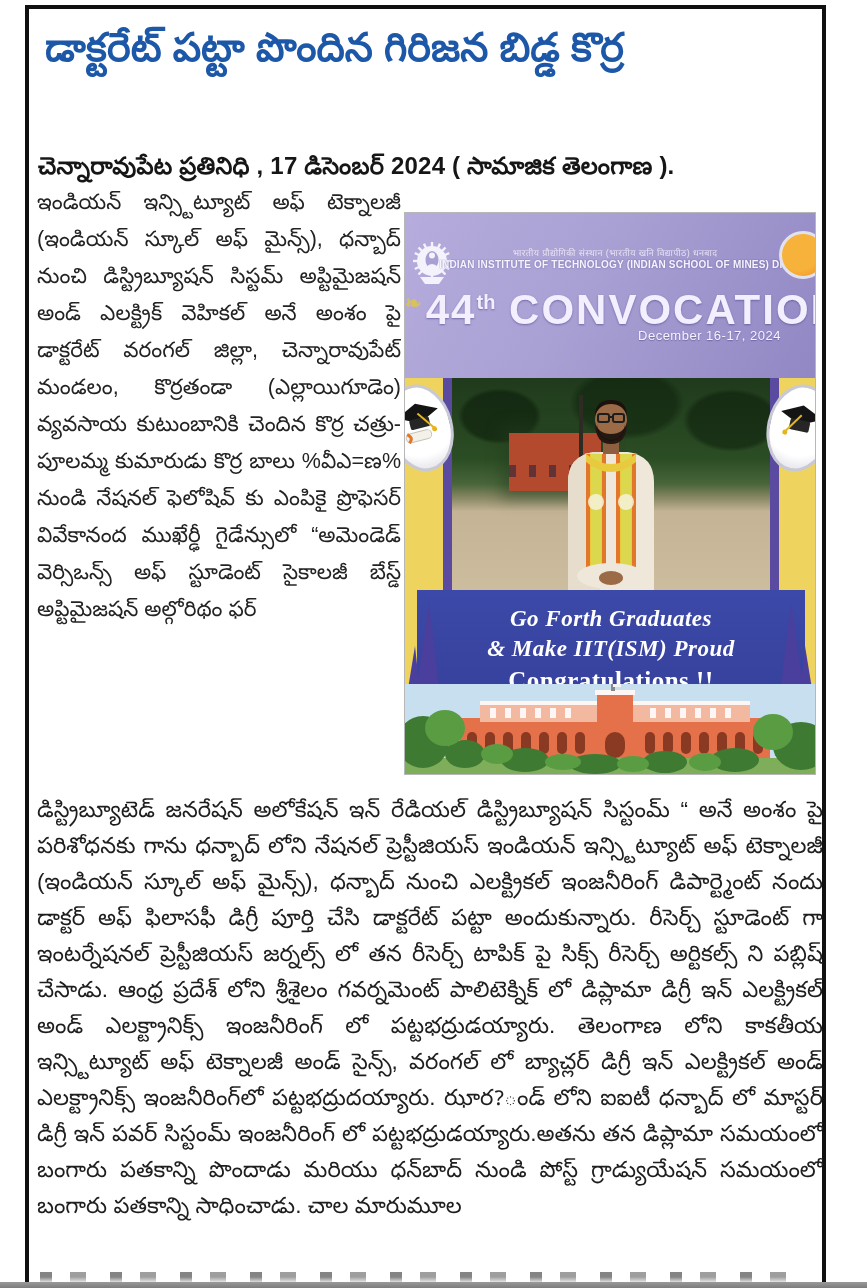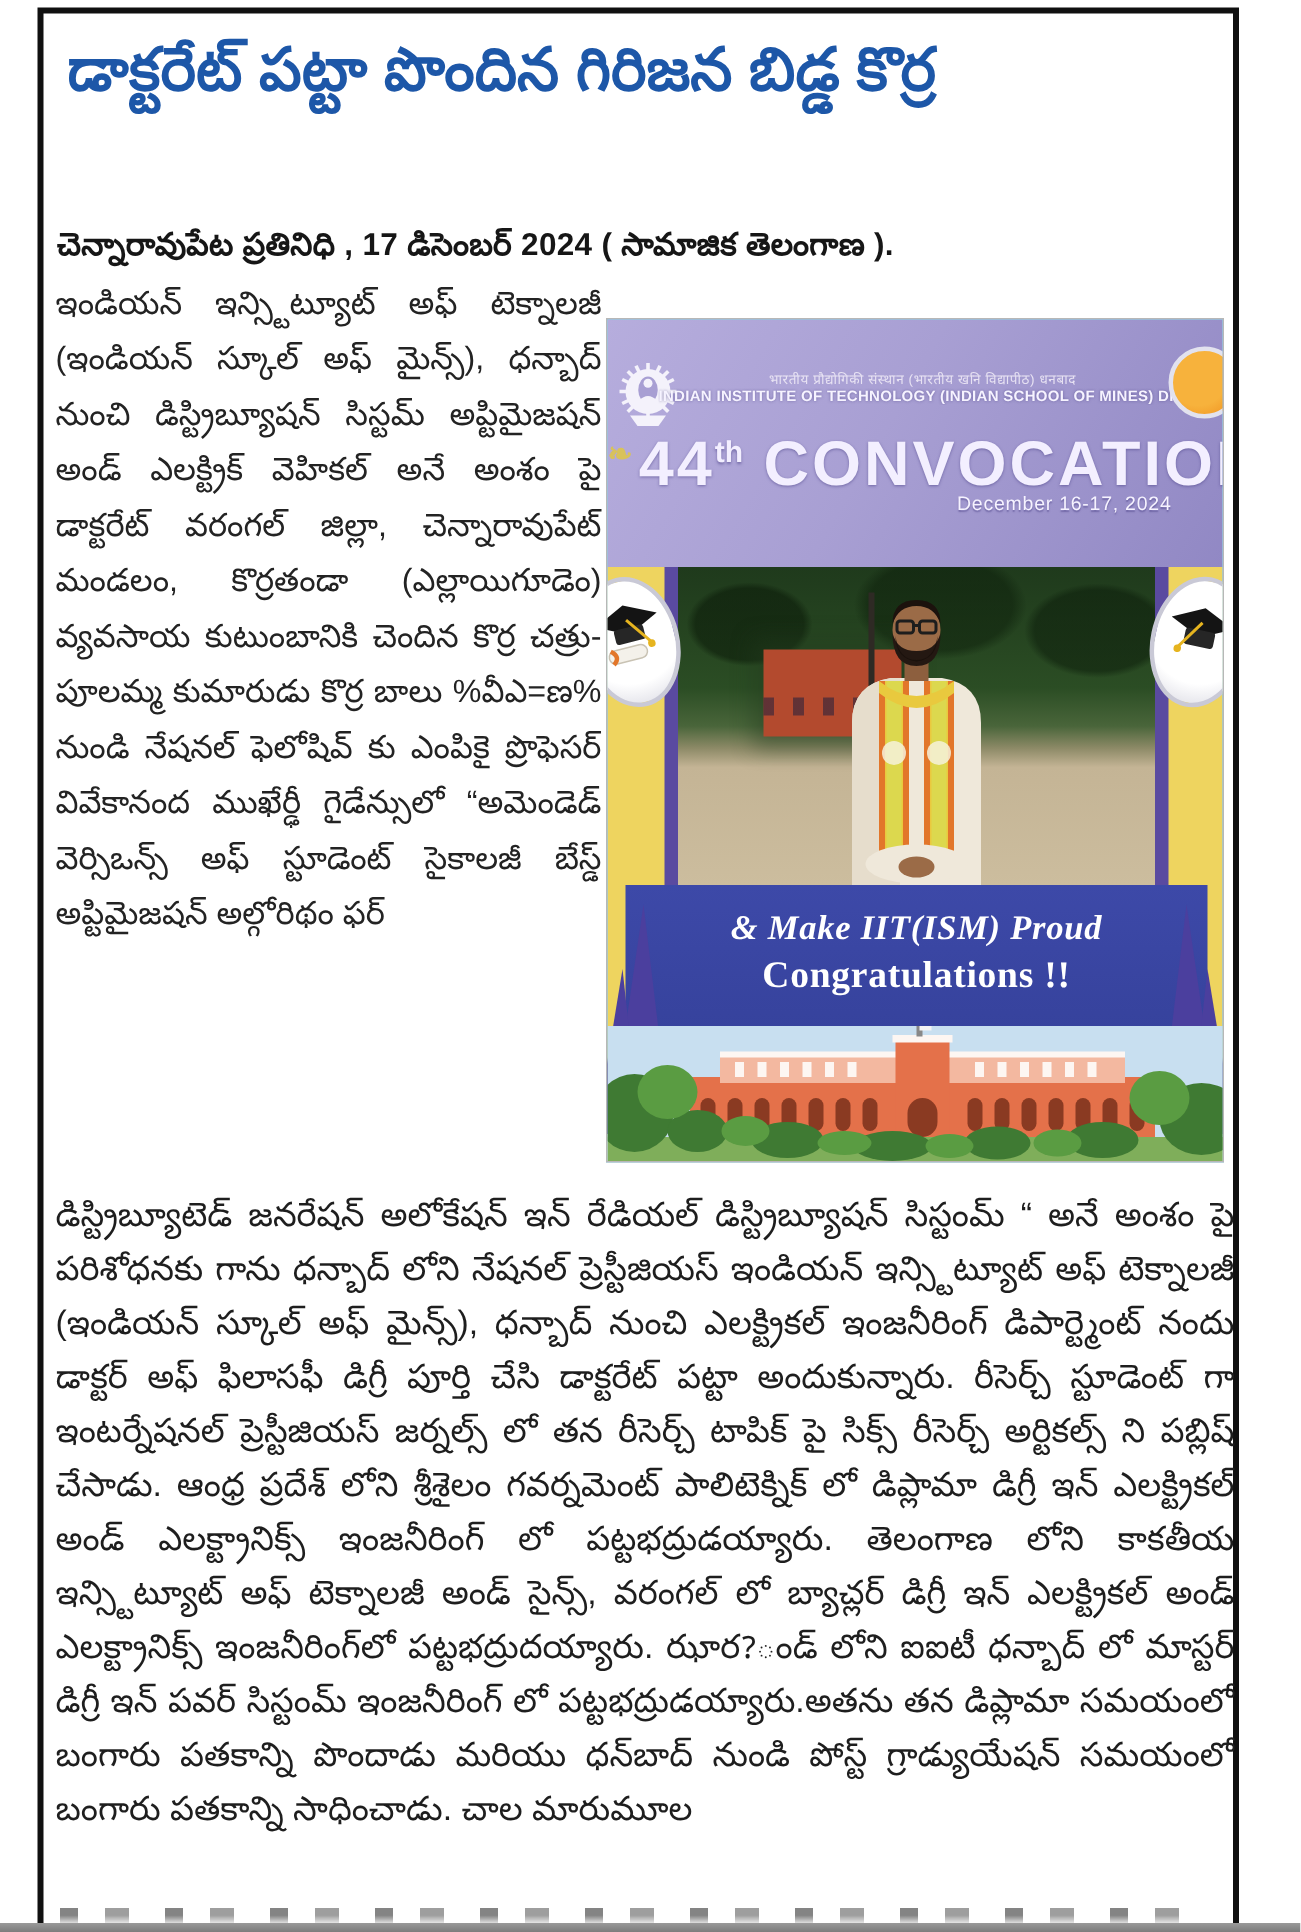--- a/index.html
+++ b/index.html
@@ -12,21 +12,21 @@
     border:4px solid #101010;box-sizing:border-box;pointer-events:none;
   }
   
   .headline{
     position:absolute;left:45px;top:16px;width:765px;text-align:left;
     color:#1d57a8;font-weight:bold;font-size:40px;line-height:62px;
   }
   
   .byline{
     position:absolute;left:38px;top:152px;width:760px;
-    font-size:21px;font-weight:bold;color:#161616;letter-spacing:.2px;
+    font-size:24px;font-weight:bold;color:#161616;letter-spacing:.2px;
   }
   
   .col-text{
     position:absolute;left:37px;top:184px;width:364px;height:596px;
     font-size:21.5px;line-height:37px;text-align:justify;overflow:hidden;color:#232323;
   }
   
   .body-text{
     position:absolute;left:37px;top:792px;width:786px;height:478px;
     font-size:22.5px;line-height:36px;text-align:justify;overflow:hidden;color:#1e1e1e;
@@ -246,20 +246,21 @@
       <svg width="46" height="50" viewBox="0 0 46 50">
         <polygon points="23,4 44,14 23,24 2,14" fill="#141414"></polygon>
         <rect x="13" y="19" width="20" height="11" rx="2" fill="#262626"></rect>
         <line x1="23" y1="14" x2="10" y2="33" stroke="#e6b41f" stroke-width="2"></line>
         <circle cx="10" cy="34" r="2.5" fill="#e6b41f"></circle>
       </svg>
     </div>
 
     <div class="pb-panel">
       <div class="pb-panel-inner">
+        <div class="panel-line1">Go Forth Graduates</div>
         <div class="panel-line2">&amp; Make IIT(ISM) Proud</div>
         <div class="panel-line3">Congratulations !!</div>
       </div>
       <div class="panel-swoosh"></div>
     </div>
 
     <div class="spike l1"></div>
     <div class="spike l2"></div>
     <div class="spike r1"></div>
     <div class="spike r2"></div>

